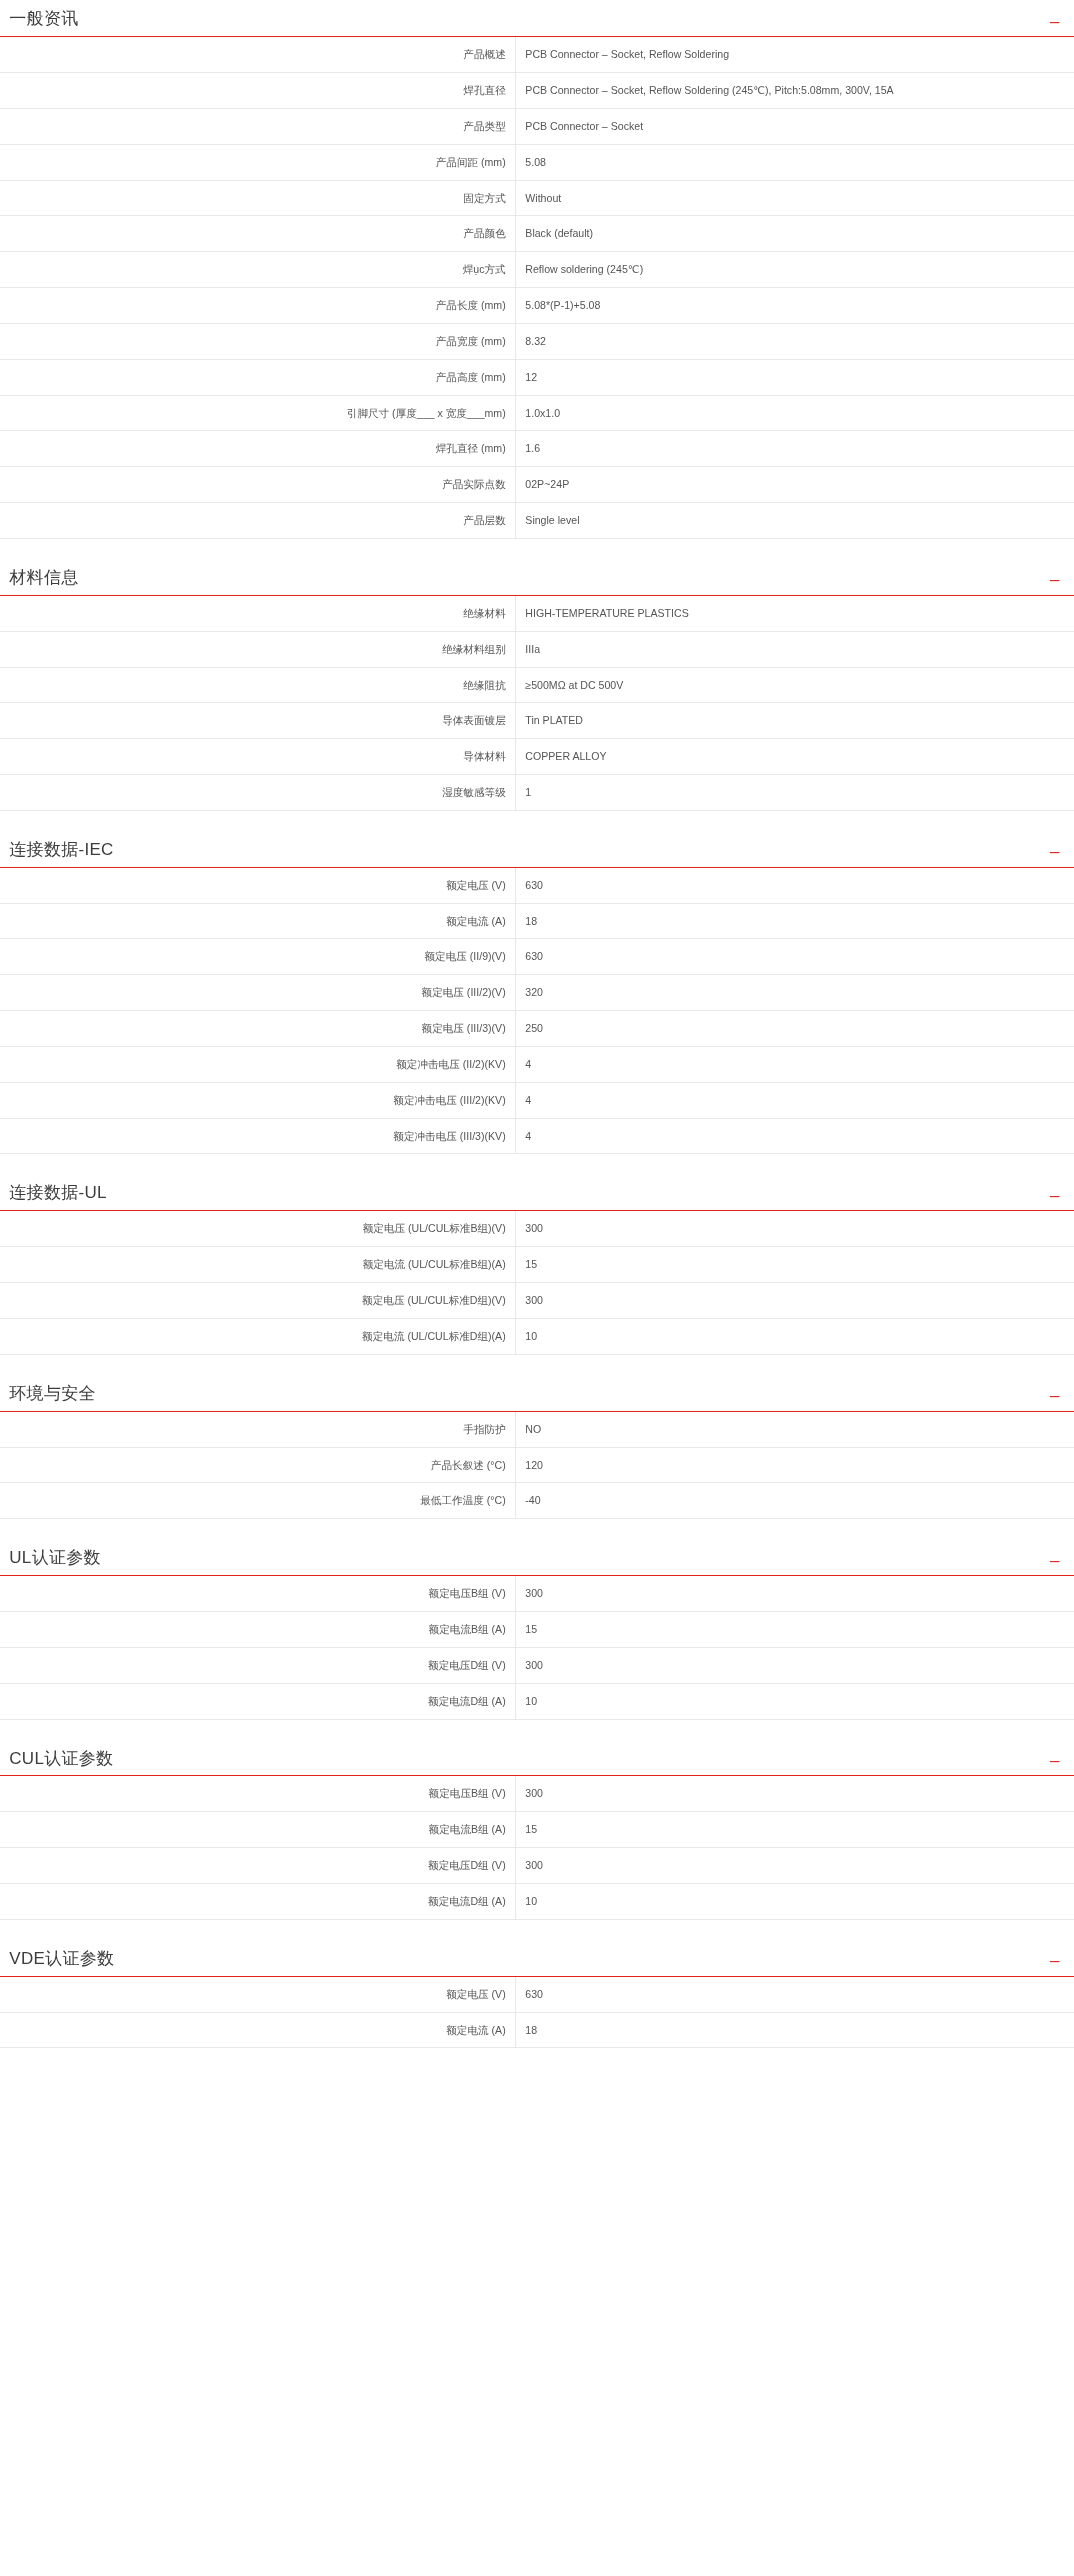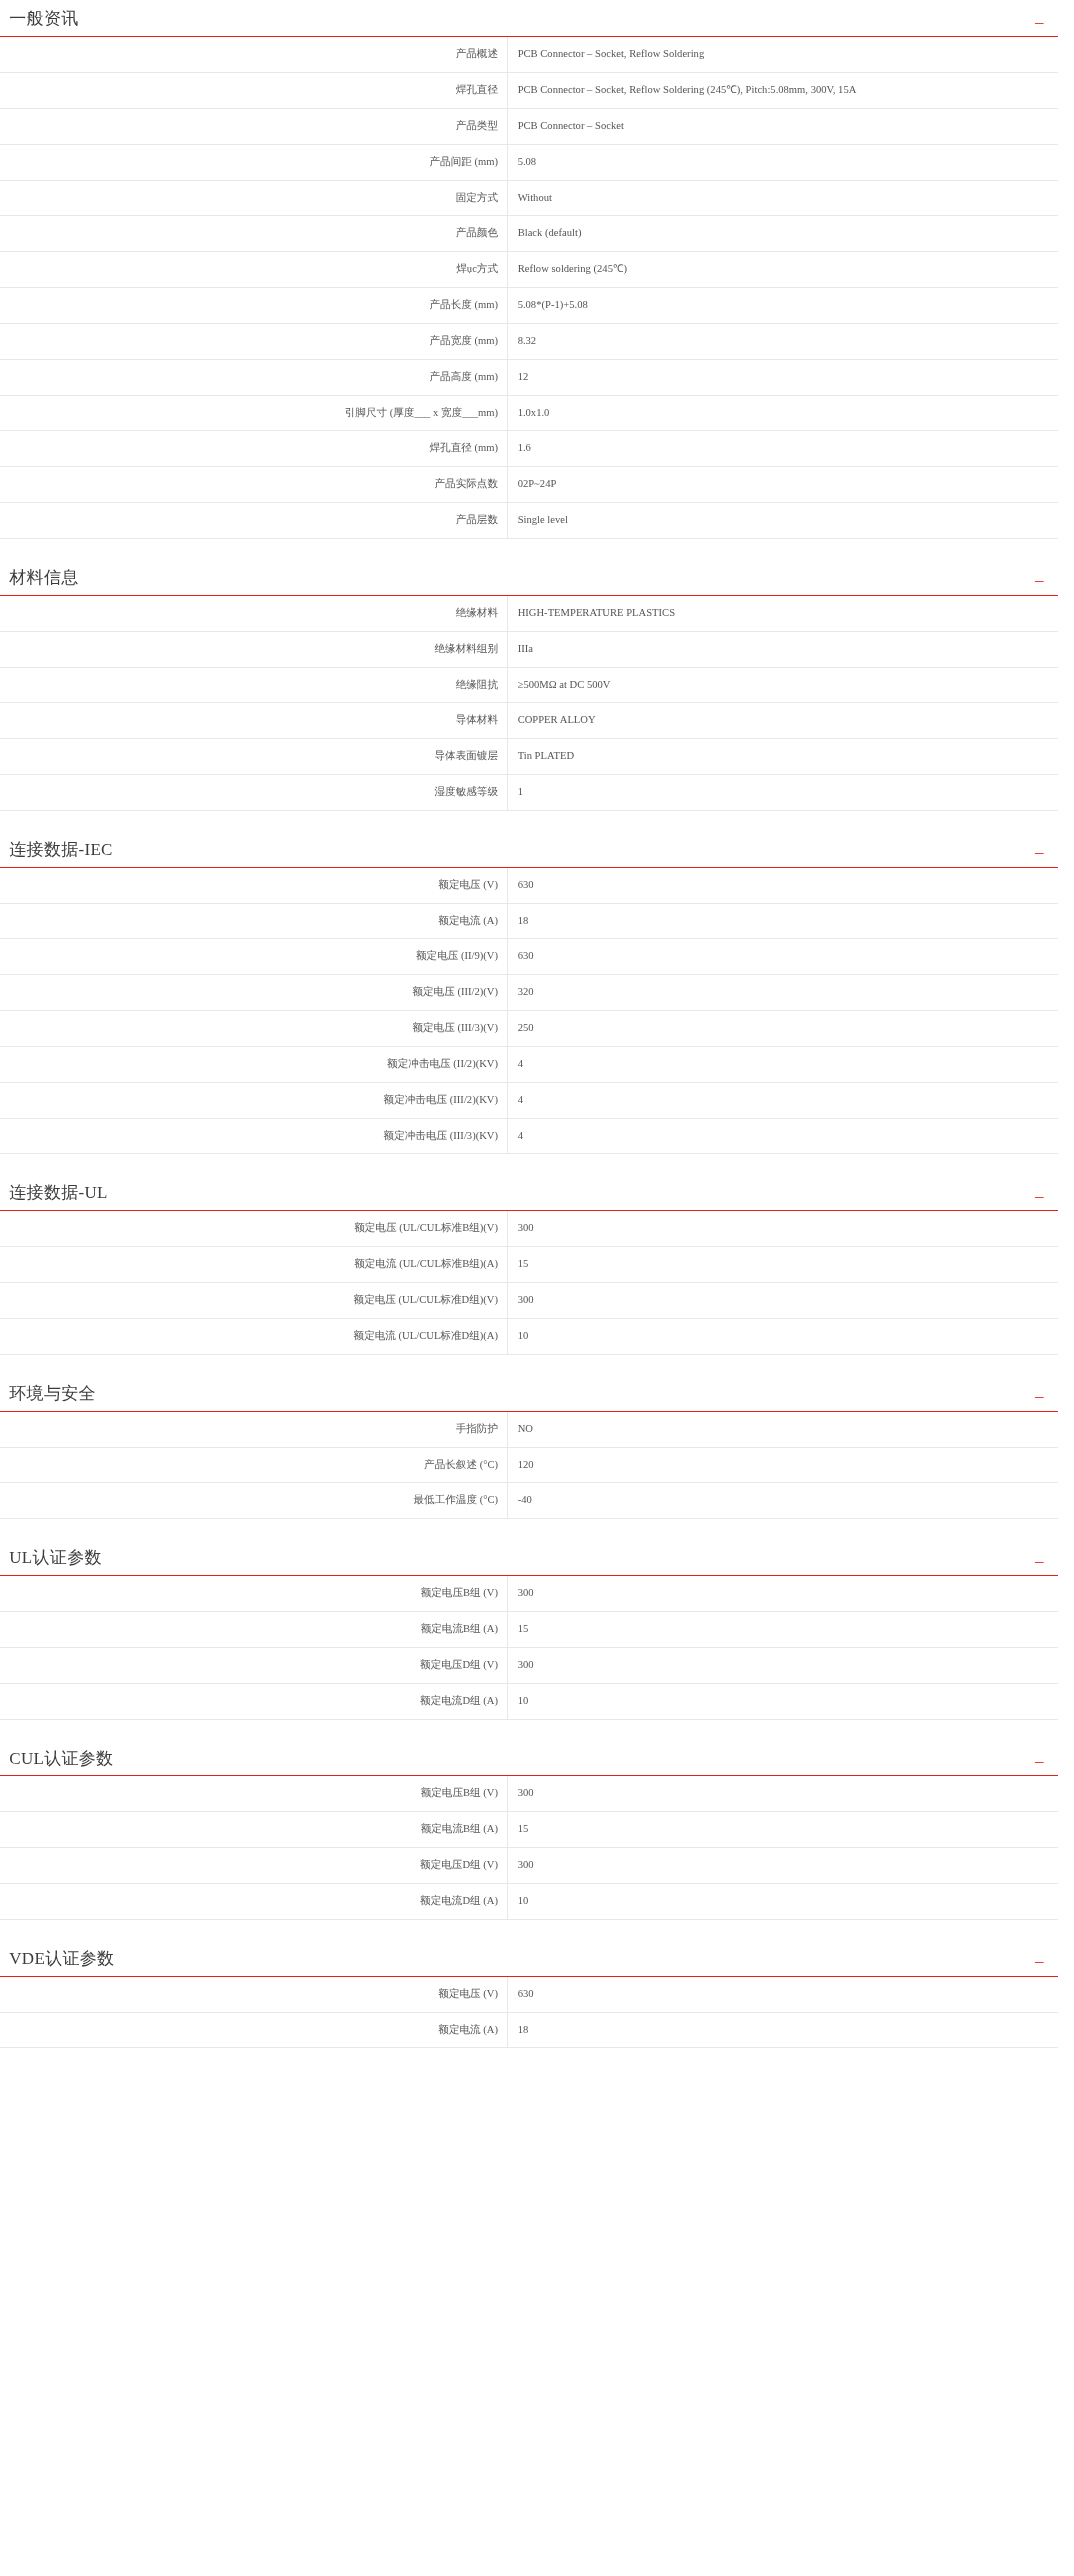--- a/index.html
+++ b/index.html
@@ -9,22 +9,21 @@
     background: #ffffff;
     font-family: "Liberation Sans", "DejaVu Sans", sans-serif;
     color: #444444;
   }
   .page {
     width: 1074px;
     margin: 0 auto;
     padding: 0 0 26.4px 0;
   }
   .section {
-    margin: 0 16px 0 0;
-    font-family: Liberation Serif, serif;
+    margin: 0 0 0 0;
   }
   .section-header {
     display: flex;
     align-items: flex-end;
     justify-content: space-between;
     border-bottom: 1.3px solid #e32219;
     padding: 0 12px 6.6px 9.3px;
     margin: 0;
   }
   .section-title {
@@ -155,26 +154,26 @@
             </tr>
             <tr>
               <td class="label">绝缘材料组别</td>
               <td class="value">IIIa</td>
             </tr>
             <tr>
               <td class="label">绝缘阻抗</td>
               <td class="value">≥500MΩ at DC 500V</td>
             </tr>
             <tr>
+              <td class="label">导体表面镀层</td>
+              <td class="value">Tin PLATED</td>
+            </tr>
+            <tr>
               <td class="label">导体材料</td>
               <td class="value">COPPER ALLOY</td>
-            </tr>
-            <tr>
-              <td class="label">导体表面镀层</td>
-              <td class="value">Tin PLATED</td>
             </tr>
             <tr>
               <td class="label">湿度敏感等级</td>
               <td class="value">1</td>
             </tr>
           </tbody>
         </table>
         <div class="section-gap"></div>
       </div>
       <div class="section">

